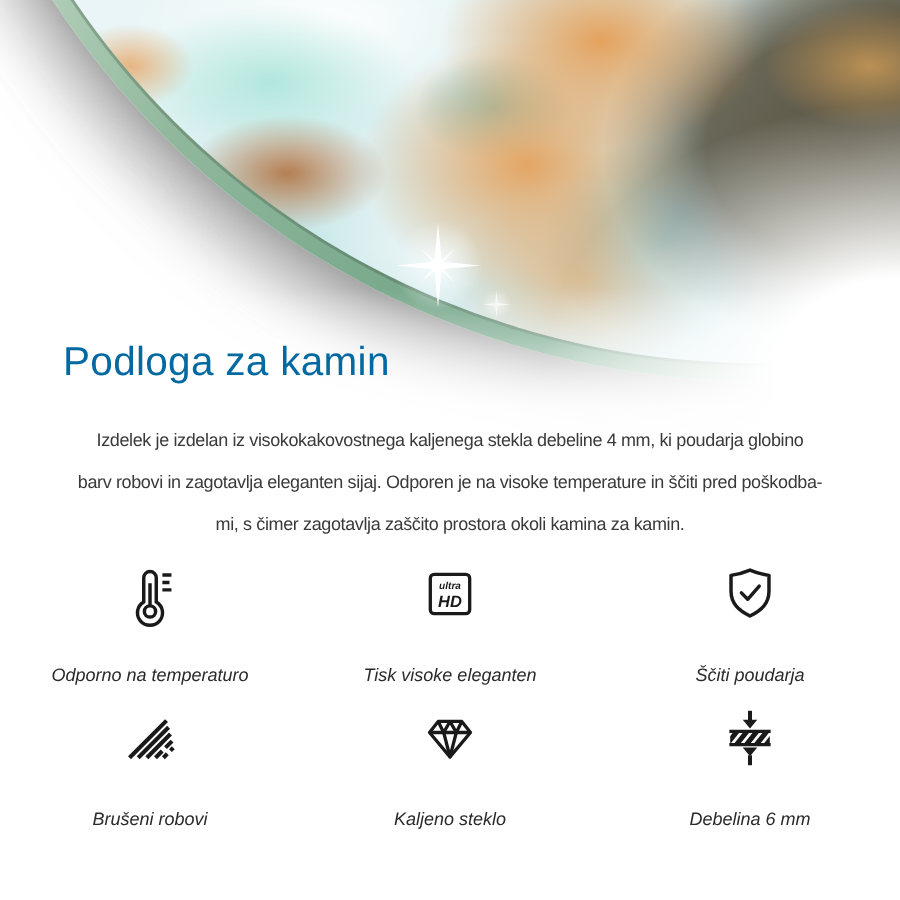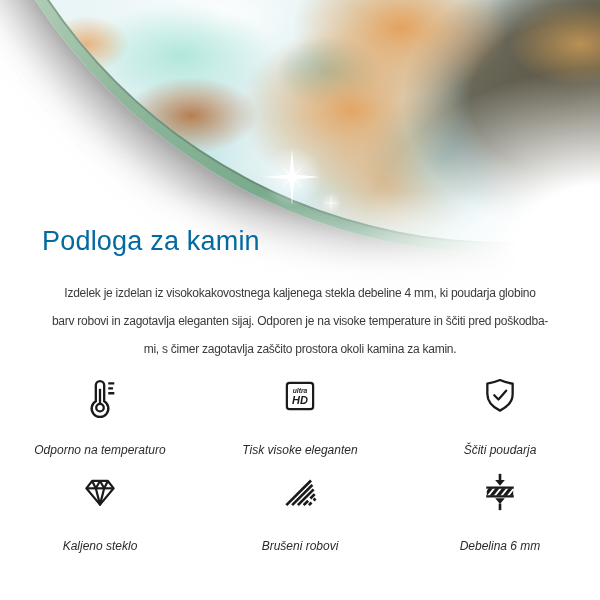--- a/index.html
+++ b/index.html
@@ -131,44 +131,44 @@
             <path class="ic" stroke-linejoin="round" d="M20 5.5 c3.8 1.6 7.7 2.7 11.5 3.2 V18.2 c0 7.6 -4.6 11.7 -11.5 15.1 C13.1 29.9 8.5 25.8 8.5 18.2 V8.7 C12.3 8.2 16.2 7.1 20 5.5 Z"></path>
             <path class="ic" stroke-linecap="round" stroke-linejoin="round" d="M14.8 19.3 l3.8 3.9 l7-8"></path>
           </svg>
         </div>
         <div class="feature-label">Ščiti poudarja</div>
       </div>
 
       <div class="feature">
         <div class="icon-wrap">
           <svg width="44" height="42" viewBox="0 0 40 40">
-            <g class="ic" stroke-width="1.8" stroke-linejoin="round">
-              <path d="M12.5 9.5 H27.5 L33 16.5 L20 32 L7 16.5 Z"></path>
-              <path d="M7 16.5 H33"></path>
-              <path d="M12.5 9.5 L16 16.5 L20 32 L24 16.5 L27.5 9.5"></path>
-              <path d="M20 9.5 L16 16.5 M20 9.5 L24 16.5"></path>
-            </g>
-          </svg>
-        </div>
-        <div class="feature-label">Kaljeno steklo</div>
-      </div>
-
-      <div class="feature">
-        <div class="icon-wrap">
-          <svg width="44" height="42" viewBox="0 0 40 40">
             <g stroke="#1a1a1a" stroke-width="2.6" fill="none">
               <path d="M7 32.5 L30.5 9"></path>
               <path d="M12.5 32.5 L31.8 13.2"></path>
               <path d="M18 32.5 L33 17.5"></path>
               <path d="M23.5 32.5 L34 22" stroke-dasharray="6 3"></path>
               <path d="M28.5 32.5 L34.8 26.2" stroke-dasharray="3.5 2.8"></path>
             </g>
           </svg>
         </div>
         <div class="feature-label">Brušeni robovi</div>
+      </div>
+
+      <div class="feature">
+        <div class="icon-wrap">
+          <svg width="44" height="42" viewBox="0 0 40 40">
+            <g class="ic" stroke-width="1.8" stroke-linejoin="round">
+              <path d="M12.5 9.5 H27.5 L33 16.5 L20 32 L7 16.5 Z"></path>
+              <path d="M7 16.5 H33"></path>
+              <path d="M12.5 9.5 L16 16.5 L20 32 L24 16.5 L27.5 9.5"></path>
+              <path d="M20 9.5 L16 16.5 M20 9.5 L24 16.5"></path>
+            </g>
+          </svg>
+        </div>
+        <div class="feature-label">Kaljeno steklo</div>
       </div>
 
       <div class="feature">
         <div class="icon-wrap">
           <svg width="44" height="44" viewBox="0 0 40 40">
             <defs>
                 <clipPath id="barclip">
                   <rect x="8" y="16.5" width="24" height="7"></rect>
                 </clipPath>
               </defs>

